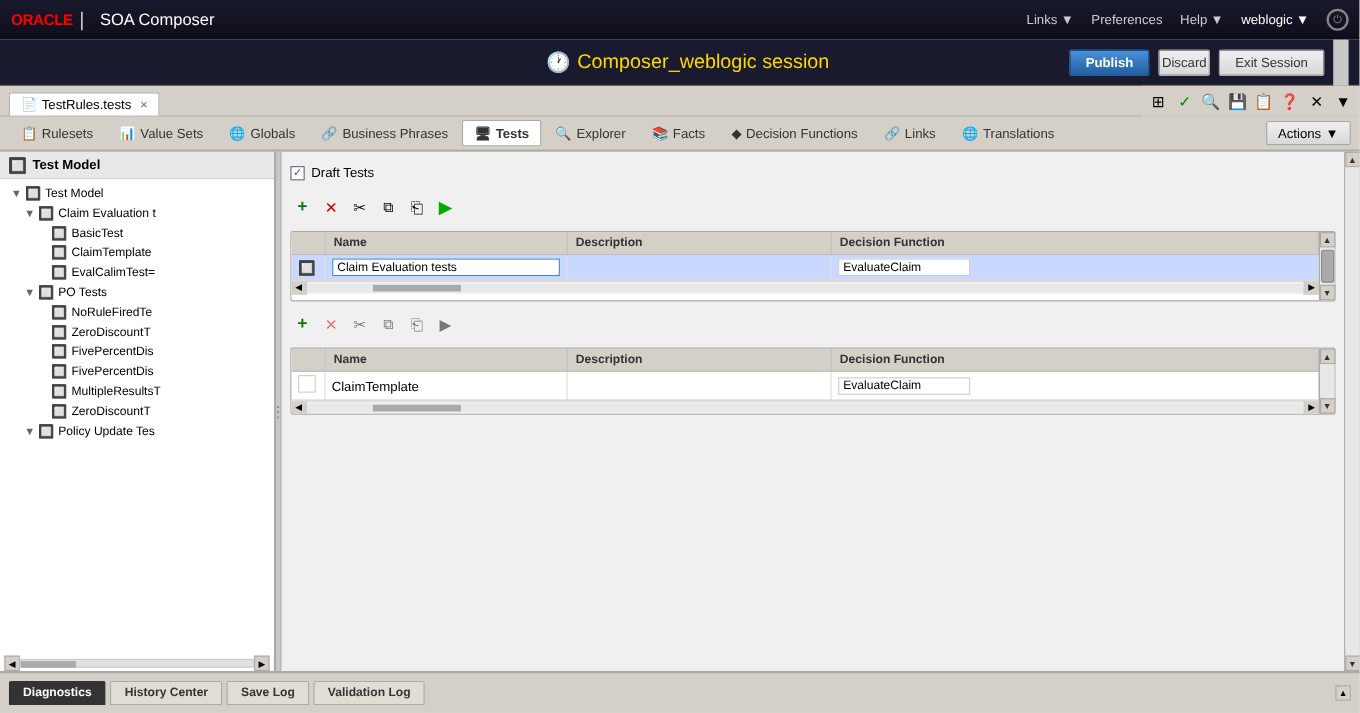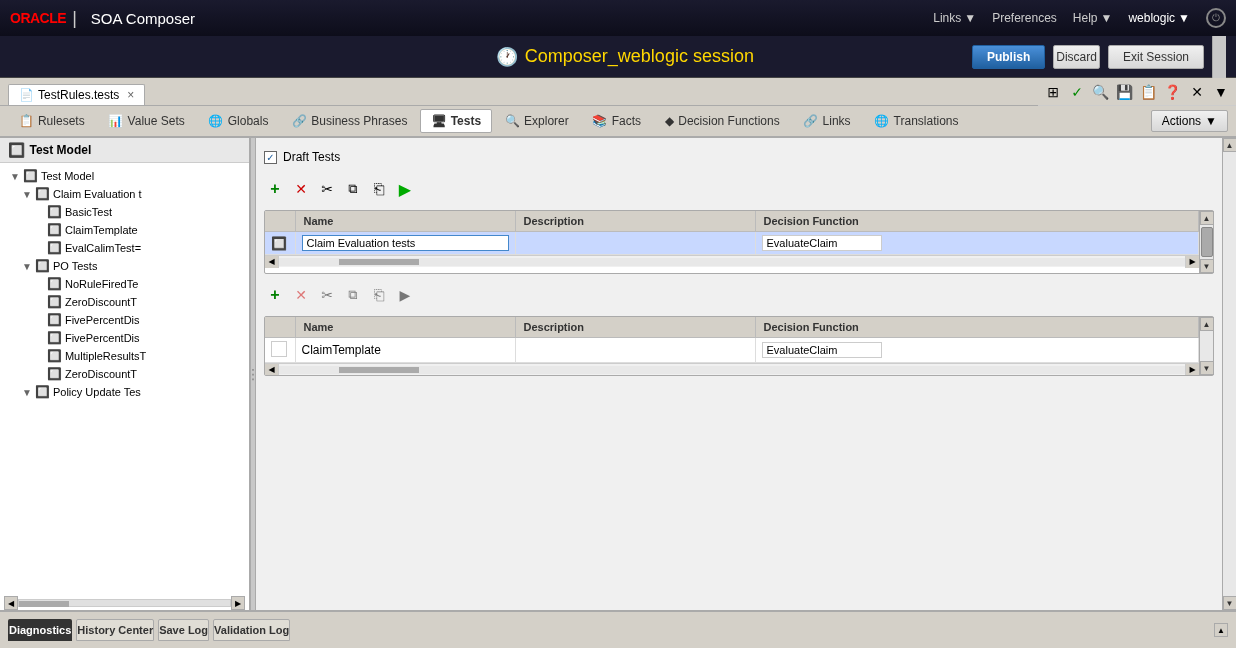--- a/index.html
+++ b/index.html
@@ -95,21 +95,21 @@
     .data-table td { padding: 3px 6px; font-size: 11px; border-right: 1px solid #ddd; border-bottom: 1px solid #ddd; }
     .data-table tbody tr.selected { background: #c8d8ff; }
     .name-cell-input { border: 1px solid #4488cc; background: white; padding: 1px 4px; width: 100%; font-size: 11px; outline: none; }
     .decision-select { border: 1px solid #ccc; background: white; padding: 1px 4px; font-size: 11px; width: 120px; appearance: none; }
     .select-wrapper { display: flex; align-items: center; gap: 2px; }
     .table-with-scroll { display: flex; }
     .table-wrapper { flex: 1; overflow: hidden; }
 
     
     .bottom-bar { height: 38px; background: #d4d0c8; border-top: 2px solid #aaa; display: flex; align-items: center; padding: 0 8px; gap: 4px; }
-    .bottom-tab { padding: 4px 0; cursor: pointer; border: 1px solid transparent; font-size: 11px; border-radius: 2px 2px 0 0; font-weight: bold; }
+    .bottom-tab { padding: 4px 12px; cursor: pointer; border: 1px solid transparent; font-size: 11px; border-radius: 2px 2px 0 0; font-weight: bold; }
     .bottom-tab.active { background: #333; color: white; }
     .bottom-tab.inactive { background: #e0ddd5; color: #333; border: 1px solid #aaa; }
 
     
     .resize-handle { width: 8px; background: #c8c8c8; border-left: 1px solid #aaa; border-right: 1px solid #aaa; cursor: ew-resize; display: flex; align-items: center; justify-content: center; }
     .resize-handle::after { content: '⋮'; color: #888; font-size: 14px; }
 
     
     .vscroll-bar { width: 14px; background: #d4d0c8; border-left: 1px solid #aaa; display: flex; flex-direction: column; align-items: center; }
     .scroll-arrow { width: 14px; height: 14px; background: #d4d0c8; border: 1px solid #aaa; display: flex; align-items: center; justify-content: center; cursor: pointer; font-size: 8px; color: #333; }

